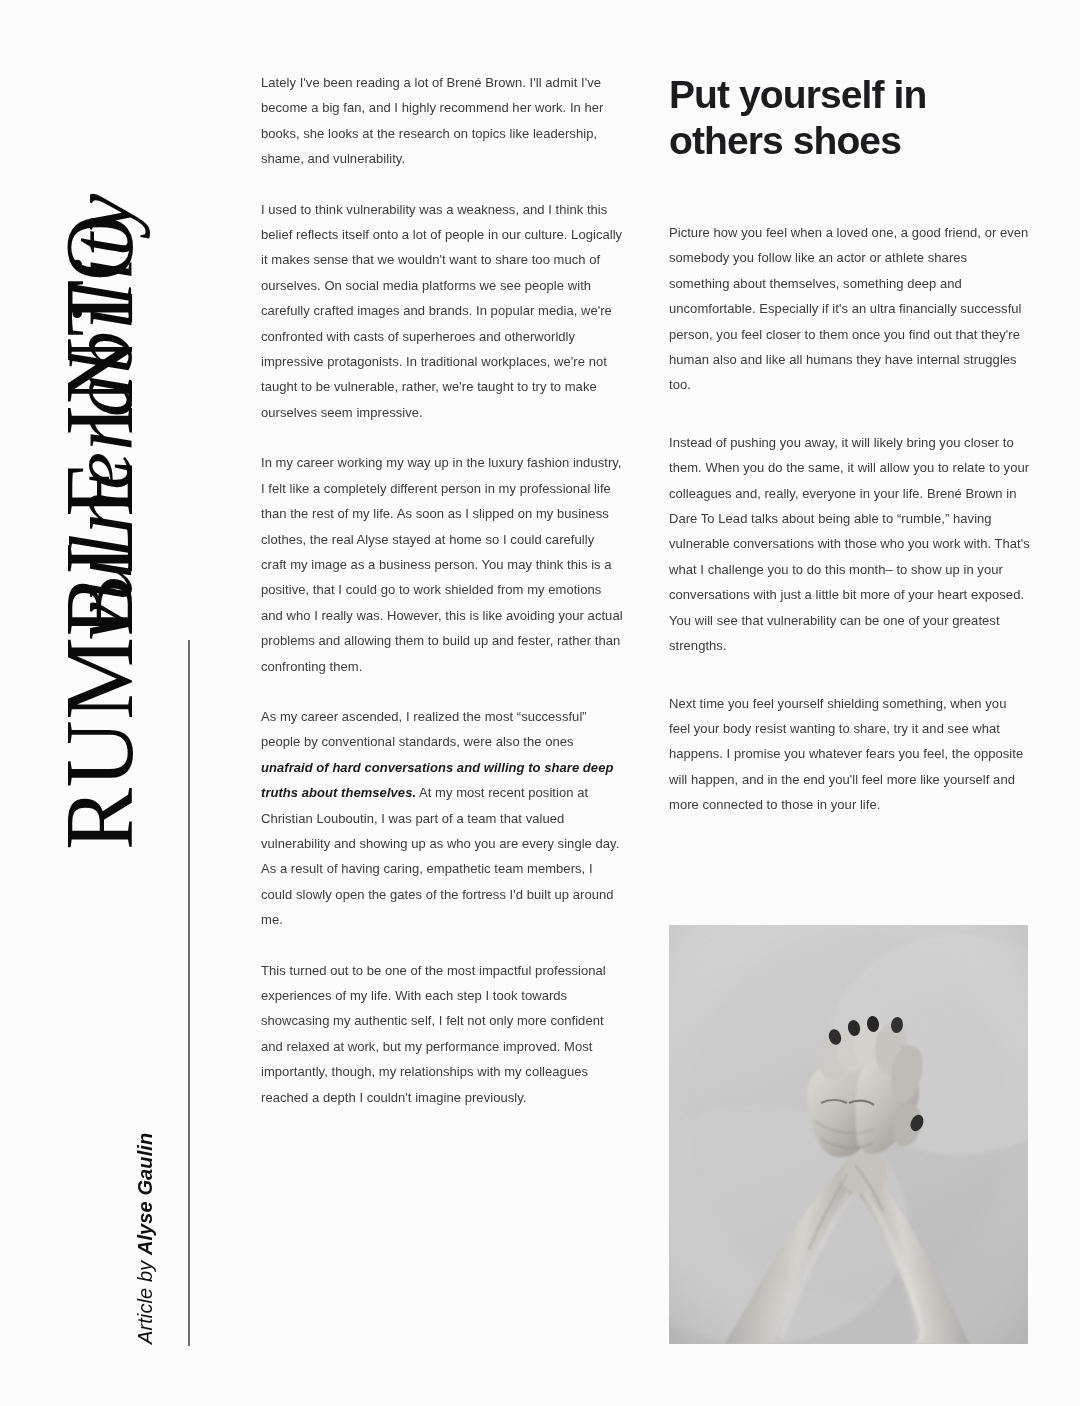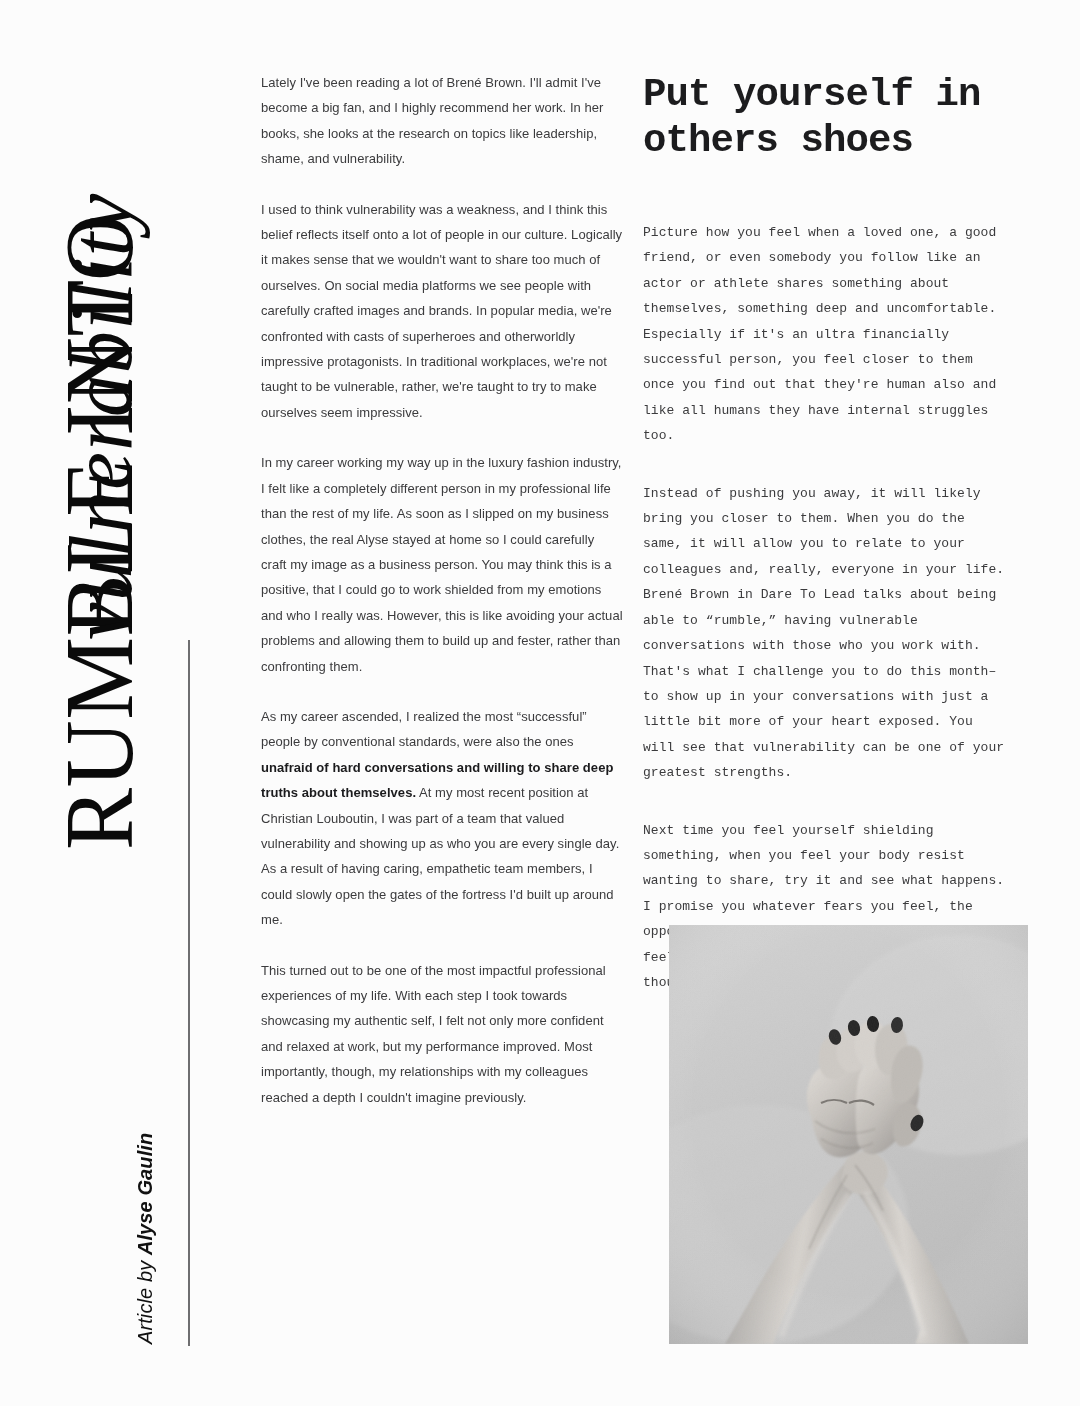--- a/index.html
+++ b/index.html
@@ -118,30 +118,30 @@
     line-height: 25.4px;
     color: #3b3b3d;
     margin: 0 0 25px 0;
     letter-spacing: 0.05px;
     -webkit-font-smoothing: antialiased;
   }
   .body-p:last-child { margin-bottom: 8px; }
 
   .em-strong {
     font-weight: 700;
+    font-style: italic;
     color: #1b1b1d;
   }
 
   
   .col-right {
     position: absolute;
-    left: 643px;
+    left: 669px;
     top: 72px;
     width: 362px;
-    font-family: Liberation Mono, monospace;
   }
 
   .headline {
     font-size: 39px;
     line-height: 46px;
     font-weight: 700;
     color: #1c1c1e;
     letter-spacing: -0.9px;
     margin: 0 0 56px 0;
     max-width: 345px;
@@ -196,21 +196,21 @@
   </div>
 
   <div class="col-right">
 
     <h2 class="headline">Put yourself in others shoes</h2>
 
     <p class="body-p">Picture how you feel when a loved one, a good friend, or even somebody you follow like an actor or athlete shares something about themselves, something deep and uncomfortable. Especially if it's an ultra financially successful person, you feel closer to them once you find out that they're human also and like all humans they have internal struggles too.</p>
 
     <p class="body-p">Instead of pushing you away, it will likely bring you closer to them. When you do the same, it will allow you to relate to your colleagues and, really, everyone in your life. Brené Brown in Dare To Lead talks about being able to “rumble,” having vulnerable conversations with those who you work with. That's what I challenge you to do this month– to show up in your conversations with just a little bit more of your heart exposed. You will see that vulnerability can be one of your greatest strengths.</p>
 
-    <p class="body-p">Next time you feel yourself shielding something, when you feel your body resist wanting to share, try it and see what happens. I promise you whatever fears you feel, the opposite will happen, and in the end you'll feel more like yourself and more connected to though in your life.</p>
+    <p class="body-p">Next time you feel yourself shielding something, when you feel your body resist wanting to share, try it and see what happens. I promise you whatever fears you feel, the opposite will happen, and in the end you'll feel more like yourself and more connected to those in your life.</p>
 
   </div>
 
   <div class="photo-frame">
     <svg width="359" height="419" viewBox="0 0 359 419" xmlns="http://www.w3.org/2000/svg">
       <defs>
         <linearGradient id="bgGrad" x1="0" y1="0" x2="0.35" y2="1">
           <stop offset="0%" stop-color="#d2d2d2"></stop>
           <stop offset="45%" stop-color="#c8c8c8"></stop>
           <stop offset="100%" stop-color="#bdbdbd"></stop>

